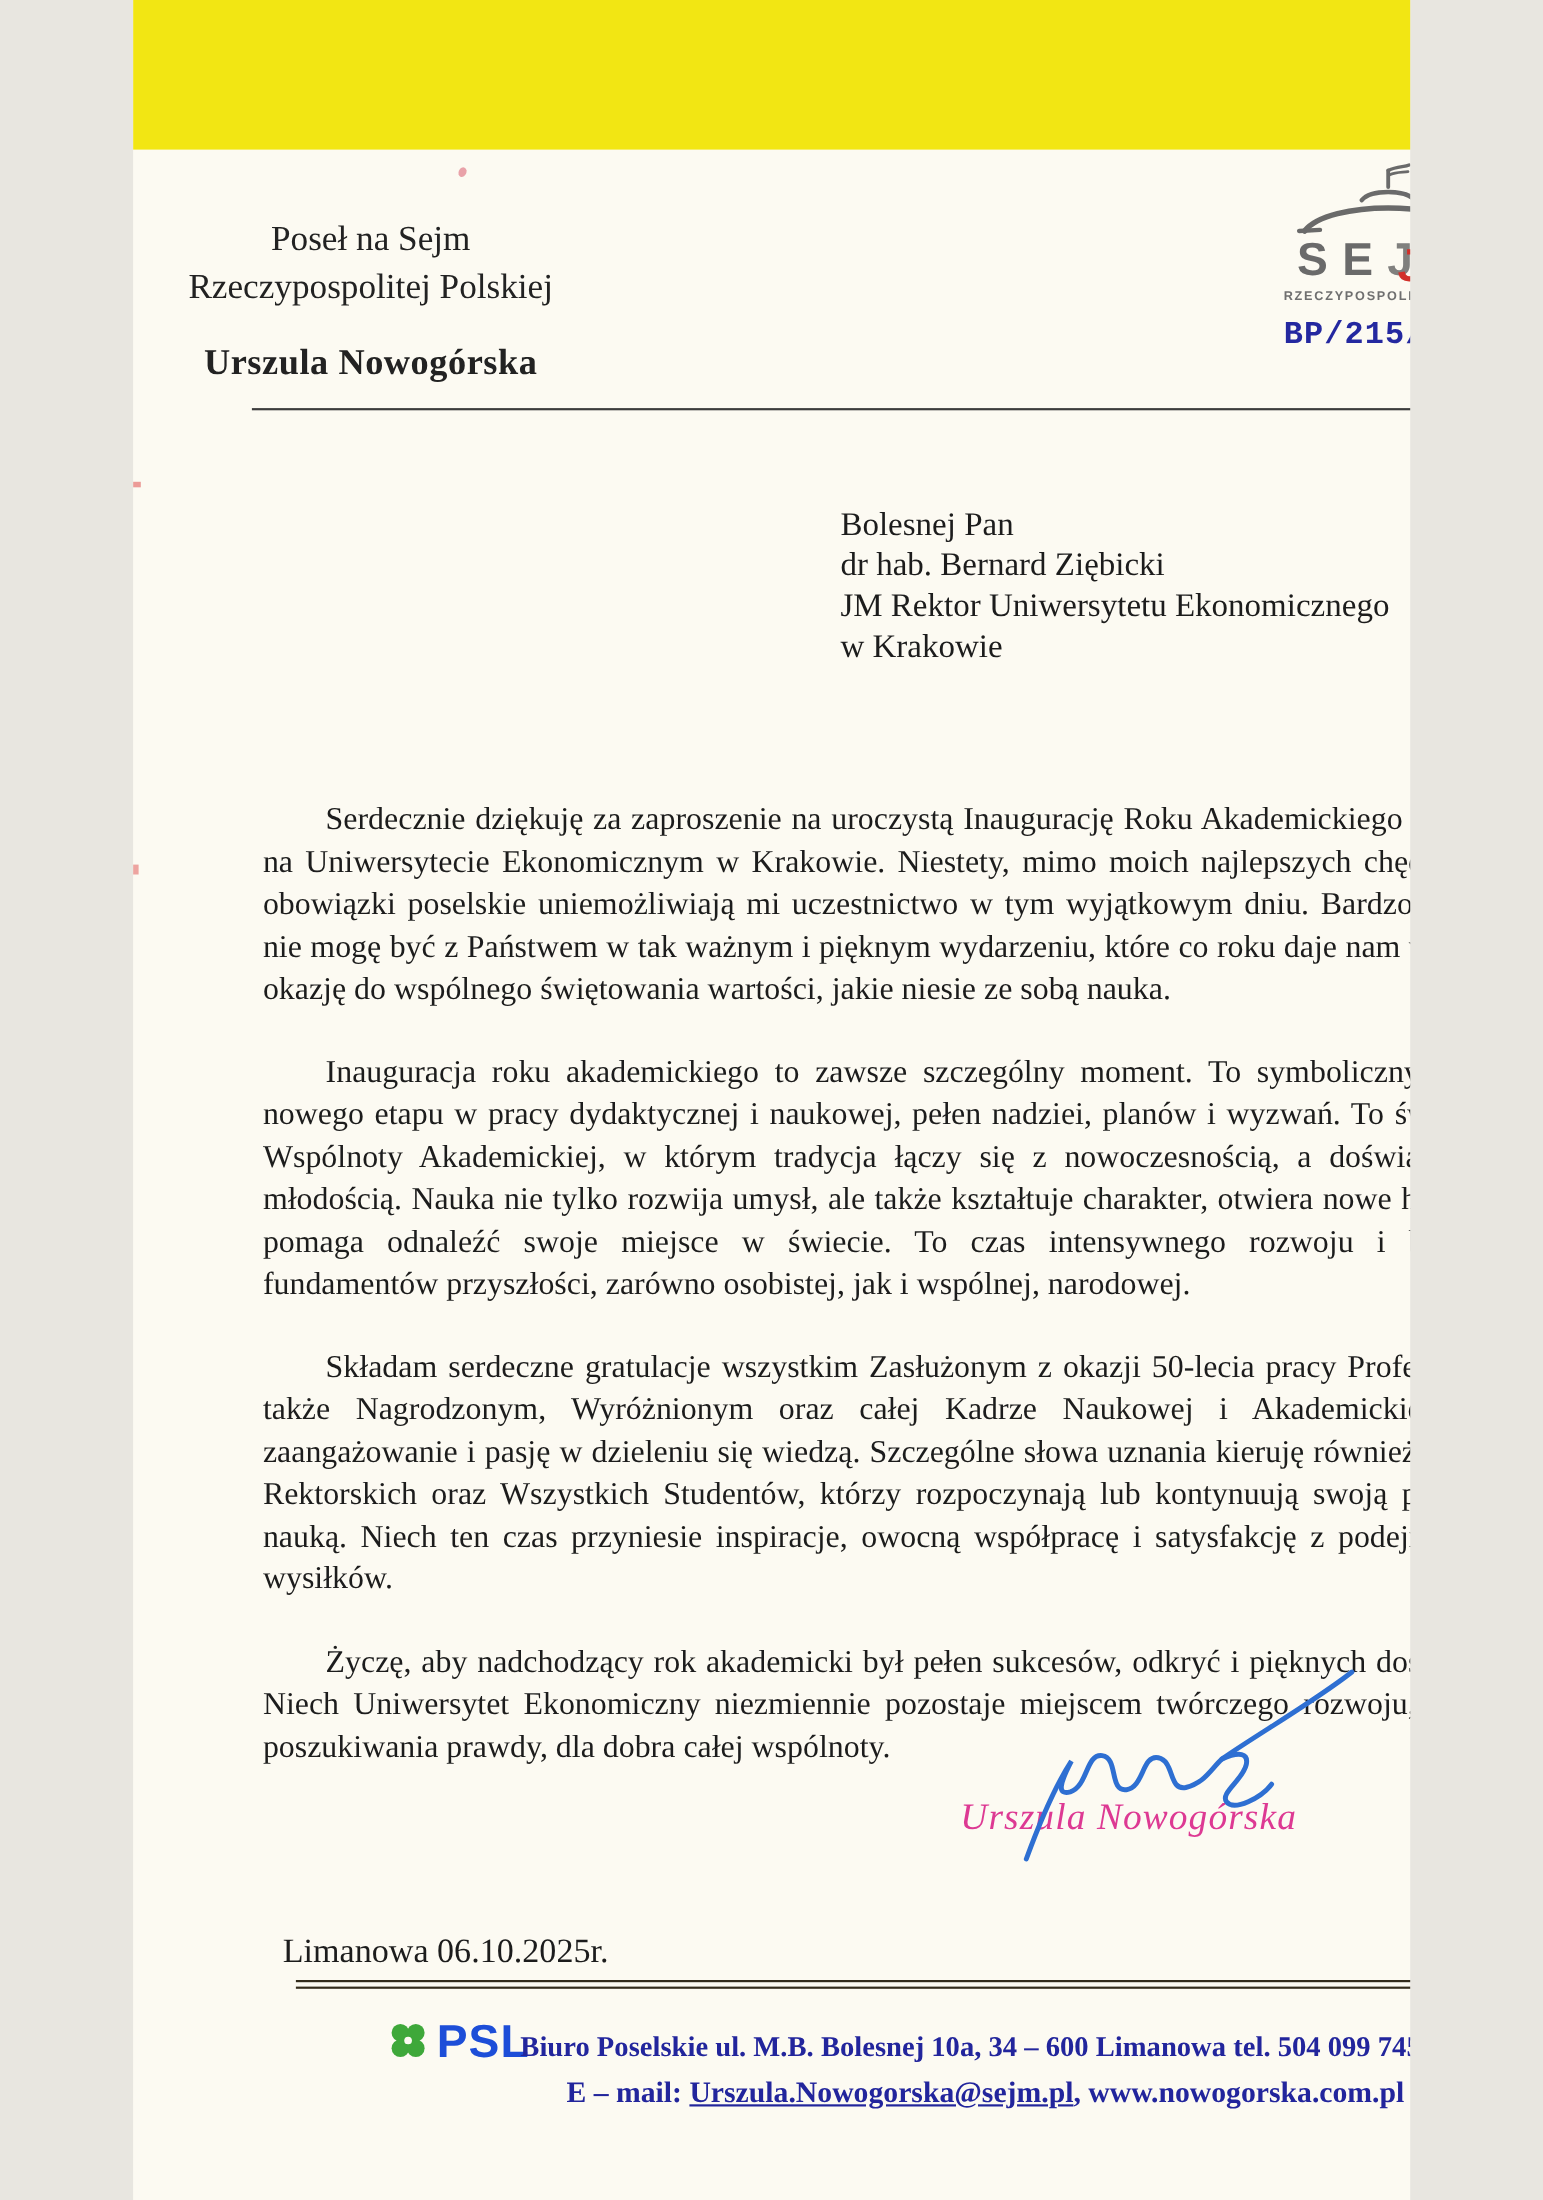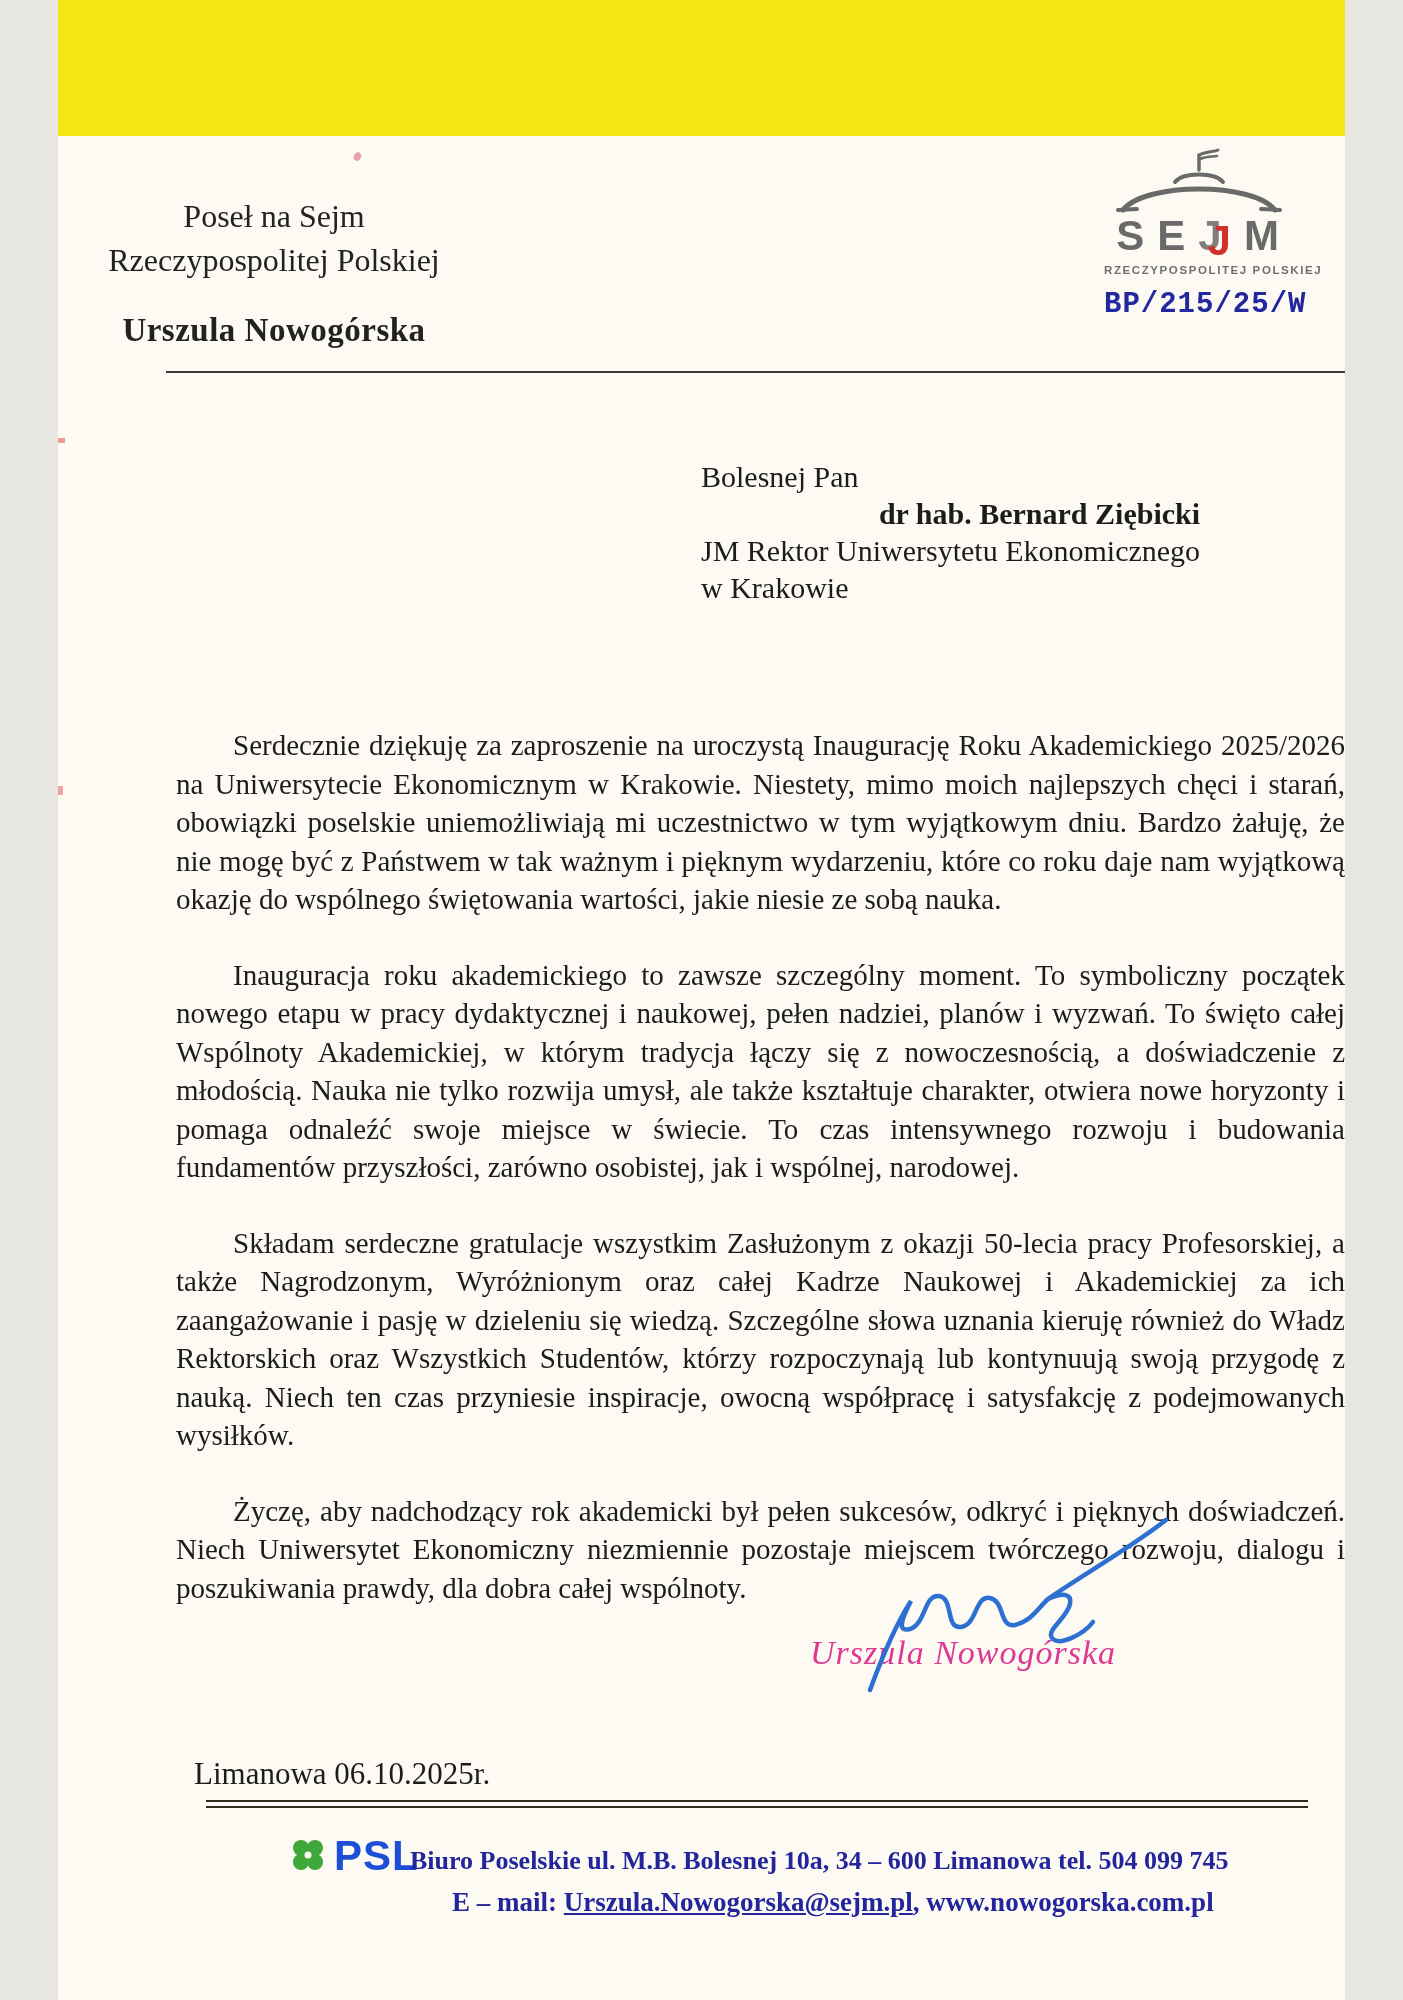--- a/index.html
+++ b/index.html
@@ -1,25 +1,24 @@
 <!DOCTYPE html>
 <html lang="pl"><head>
 <meta charset="utf-8">
 <title>Letter</title>
 <style>
   html,body{margin:0;padding:0;background:#e8e6e0;}
   .page{
     position:relative;
-    width:1255px;height:2000px;
+    width:1161px;height:2000px;
     margin:0 auto;
     background:#fcfaf2;
     overflow:hidden;
     font-family:"Liberation Serif", serif;
     color:#1c1c1c;
-    padding-left:32px;
   }
   .yellow-band{
     position:absolute;left:0;top:0;width:1403px;height:136px;
     background:#f2e613;
   }
   
   .sender{
     position:absolute;left:48px;top:194px;width:336px;
     text-align:center;font-size:32px;line-height:44px;color:#222;
   }
@@ -46,21 +45,21 @@
   }
   .header-rule{
     position:absolute;left:108px;top:371px;width:1180px;height:0;
     border-top:2px solid #3c3c3c;
   }
   
   .recipient{
     position:absolute;left:643px;top:458px;
     font-size:30px;line-height:37px;
   }
-  .recipient .r-name{font-weight:bold;text-align:right;}
+  .recipient .r-name{font-weight:normal;}
   
   .body-text{
     position:absolute;left:118px;top:726px;width:1169px;
     font-size:29px;line-height:38.5px;text-align:justify;
   }
   .body-text p{margin:0 0 37px 0;text-indent:57px;}
   
   .stamp-line1{
     position:absolute;left:738px;top:1556px;
     font-weight:bold;font-size:35px;color:#dd3993;letter-spacing:1.5px;

